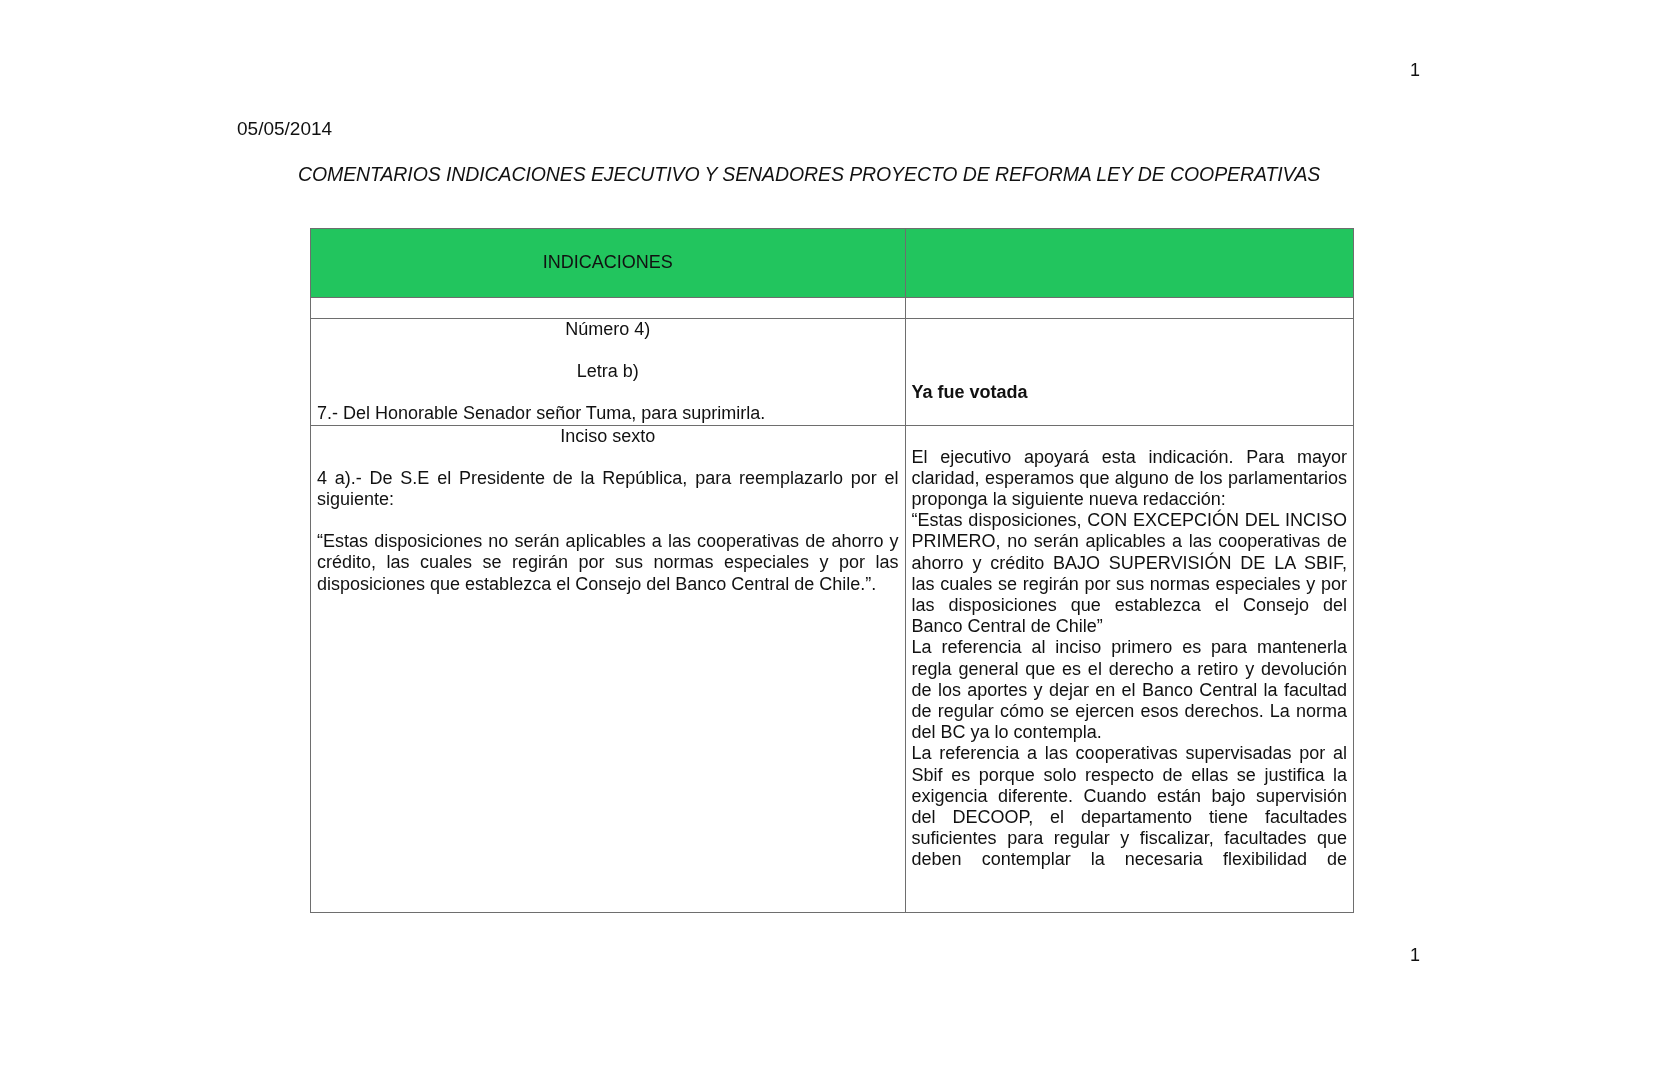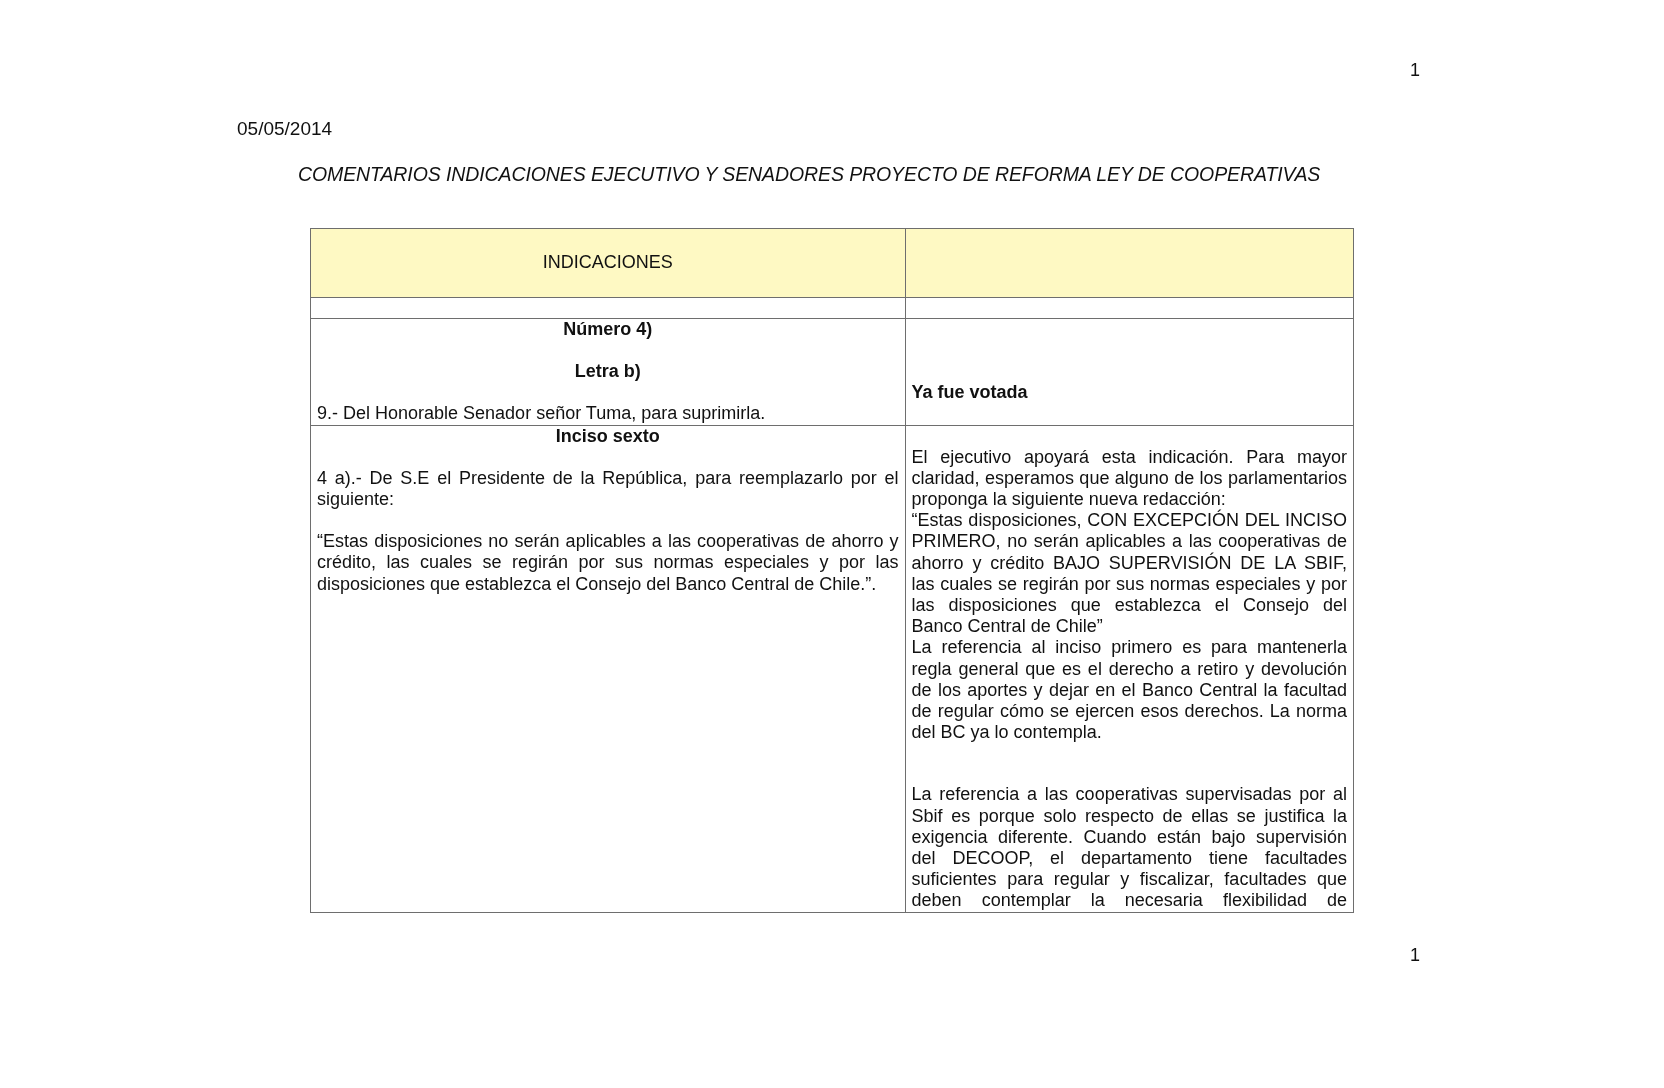--- a/index.html
+++ b/index.html
@@ -18,30 +18,30 @@
     position: absolute; left: 310px; top: 228px;
     border-collapse: collapse; table-layout: fixed;
     width: 1044px;
   }
   .grid-table td {
     border: 1.5px solid #6e6e6e; vertical-align: top; padding: 0;
     font-size: 18px; line-height: 21.2px;
   }
   .col-left { width: 594px; }
   .col-right { width: 448px; }
-  .hdr td { background: #fef9c3; height: 68px; vertical-align: middle; }
+  .hdr td { background: #22c55e; height: 68px; vertical-align: middle; }
   .hdr .hdr-left { text-align: center; padding-right: 0; }
   .spacer td { height: 20px; }
   .row1 td { height: 105px; }
   .row2 td { height: 486px; }
 
   .cell-inner { padding: 0 6px 0 6px; }
-  .center { text-align: center; font-weight: bold; }
+  .center { text-align: center; }
   .justify { text-align: justify; text-align-last: left; }
-  .justify-full { text-align: justify; text-align-last: justify; margin-top: 41px; }
+  .justify-full { text-align: justify; text-align-last: justify; }
   .gap { height: 21px; }
   .r1-right { padding-top: 63px; font-weight: bold; }
   .r2-right { padding-top: 21px; }
 </style>
 </head>
 <body>
 
 <div class="abs page-num page-num-top">1</div>
 <div class="abs doc-date">05/05/2014</div>
 <div class="abs doc-title">COMENTARIOS INDICACIONES EJECUTIVO Y SENADORES PROYECTO DE REFORMA LEY DE COOPERATIVAS</div>
@@ -64,21 +64,21 @@
     <td></td>
     <td></td>
   </tr>
   <tr class="row1">
     <td>
       <div class="cell-inner">
         <div class="center">Número 4)</div>
         <div class="gap"></div>
         <div class="center">Letra b)</div>
         <div class="gap"></div>
-        <div>9.- Del Honorable Senador señor Tuma, para suprimirla.</div>
+        <div>7.- Del Honorable Senador señor Tuma, para suprimirla.</div>
       </div>
     </td>
     <td>
       <div class="cell-inner r1-right">
         <div>Ya fue votada</div>
       </div>
     </td>
   </tr>
   <tr class="row2">
     <td>

